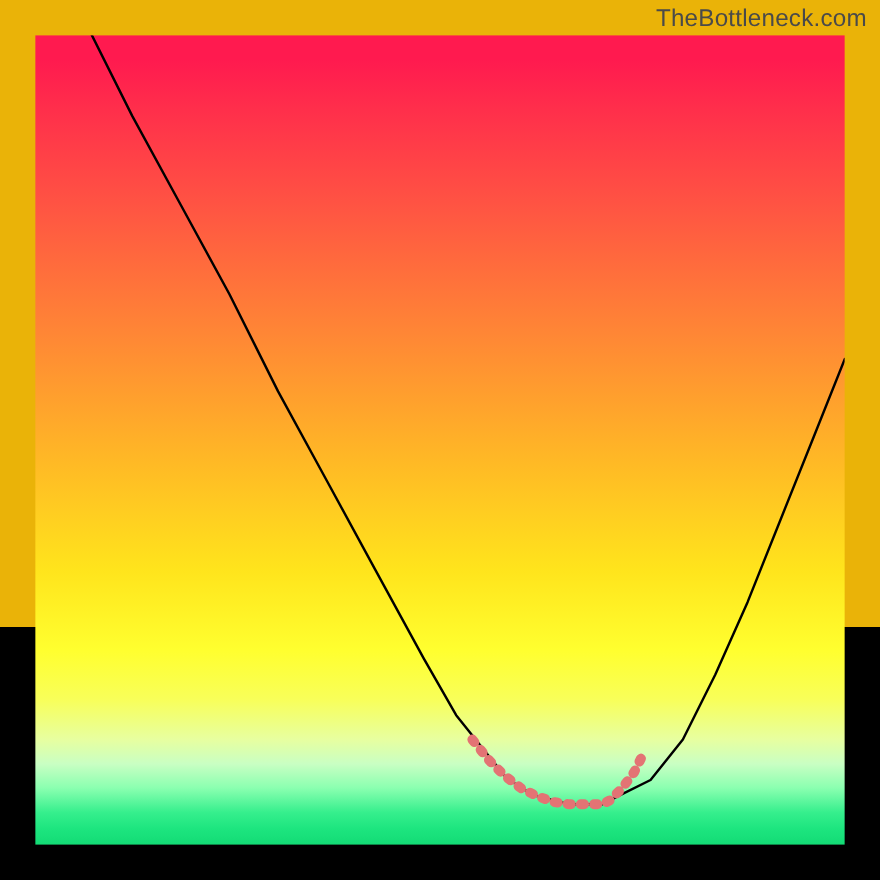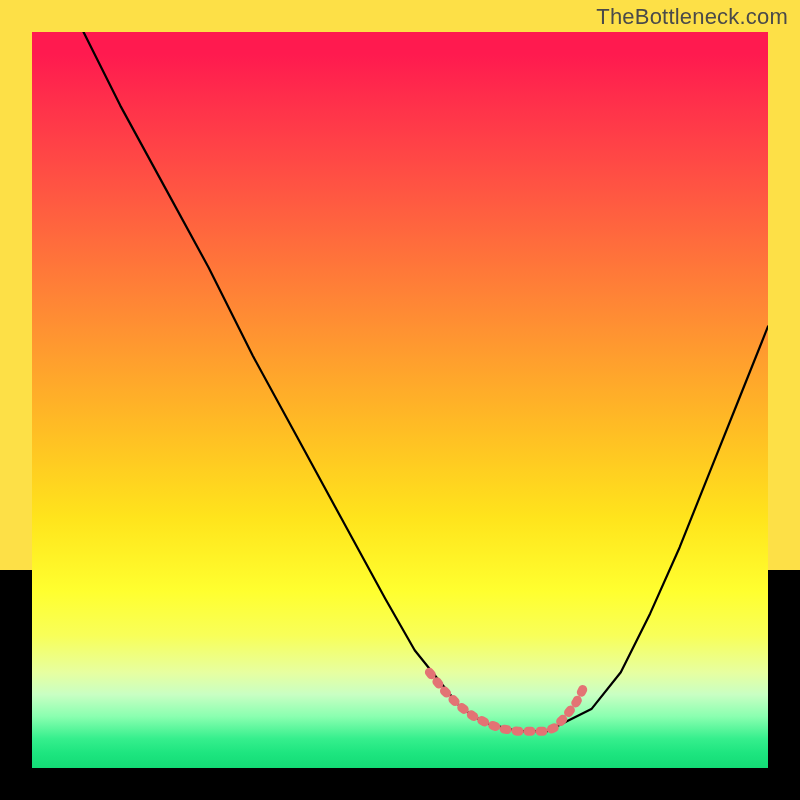--- a/index.html
+++ b/index.html
@@ -8,21 +8,21 @@
     width: 800px;
     height: 800px;
     background: #000;
     overflow: hidden;
     font-family: Arial, Helvetica, sans-serif;
   }
   .frame {
     position: relative;
     width: 800px;
     height: 570px;
-    background: #fde047;
+    background: #eab308;
   }
   .watermark {
     position: absolute;
     top: 4px;
     right: 12px;
     font-size: 22px;
     font-weight: 400;
     color: #4a4a4a;
     letter-spacing: 0.2px;
     z-index: 20;

